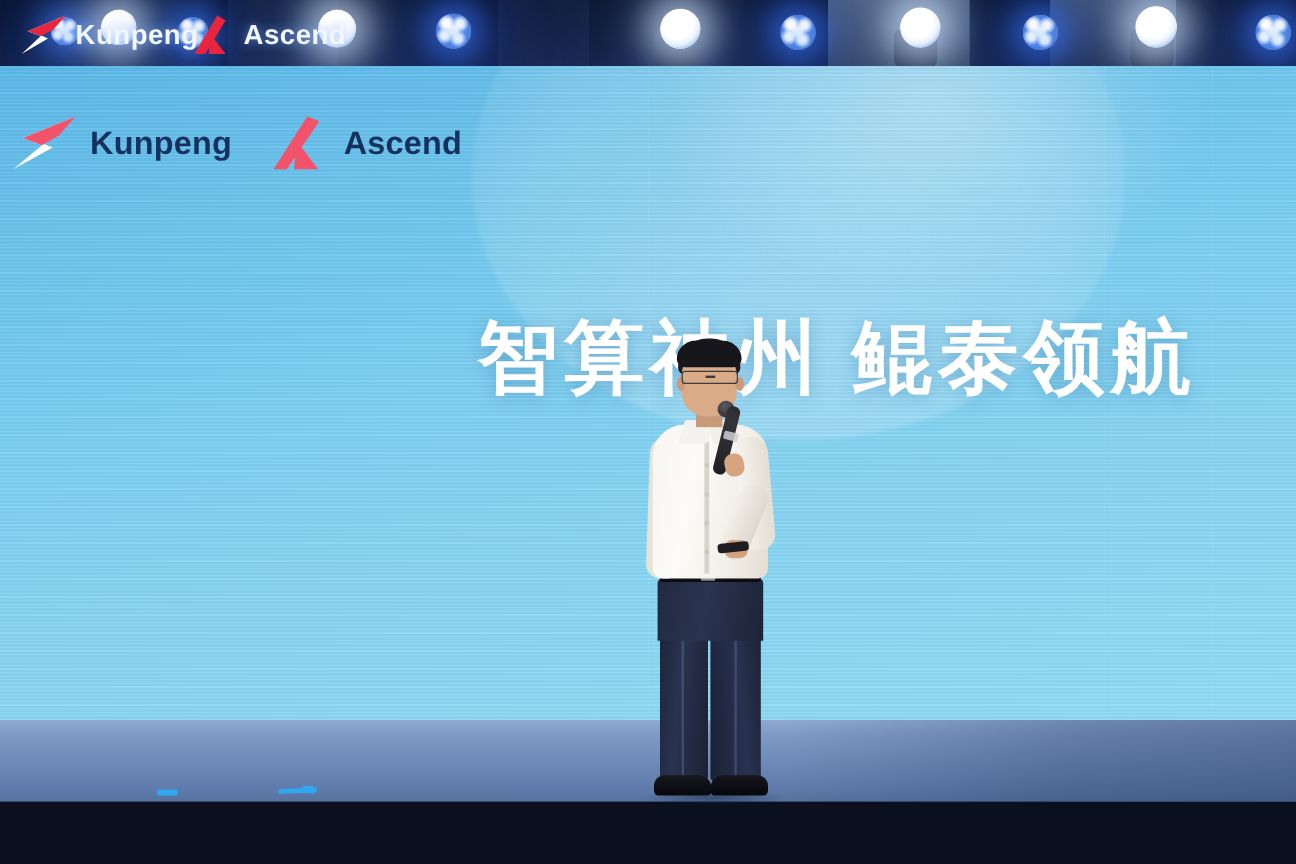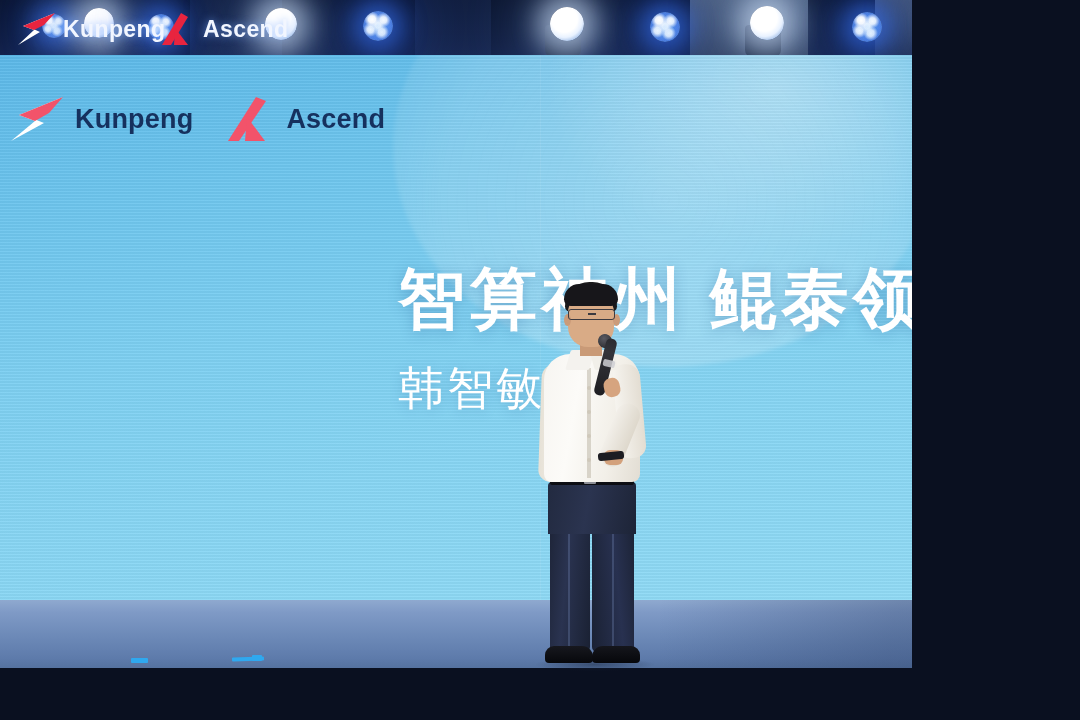--- a/index.html
+++ b/index.html
@@ -1,19 +1,19 @@
 <!DOCTYPE html>
 <html><head>
 <meta charset="utf-8">
 <style>
   * { margin:0; padding:0; box-sizing:border-box; }
   html,body { width:1080px; height:720px; overflow:hidden; background:#0a1020; }
   body { font-family:"Liberation Sans","DejaVu Sans",sans-serif; }
 
-  .stage { position:relative; width:912px; height:720px; overflow:hidden; }
+  .stage { position:relative; width:1080px; height:720px; overflow:hidden; }
 
   
   .truss {
     position:absolute; left:0; top:0; width:1080px; height:57px;
     background:linear-gradient(180deg,#0b1530 0%,#0d1938 38%,#101d40 70%,#14224a 100%);
     overflow:hidden;
   }
   .truss-panel {
     position:absolute; top:0; height:57px;
     background:linear-gradient(180deg,#18284f,#1d2f5c);
@@ -257,21 +257,20 @@
       <div class="logo-unit">
         <svg width="52" height="48" viewBox="0 0 52 48">
           <path d="M33 2 L5 46 L16 46 L43 6 Z" fill="#f2536a"></path>
           <path d="M24 22 L42 46 L22 46 Z" fill="#f2536a"></path>
         </svg>
         <span class="logo-word">Ascend</span>
       </div>
     </div>
 
     <div class="hero-title">智算神州 鲲泰领航</div>
-    <div class="hero-sub">韩智敏</div>
   </div>
 
   <div class="speaker">
     <div class="sp sp-shadow"></div>
 
     <div class="sp sp-leg-l"></div>
     <div class="sp sp-leg-r"></div>
     <div class="sp sp-crease-l"></div>
     <div class="sp sp-crease-r"></div>
     <div class="sp sp-shoe-l"></div>

